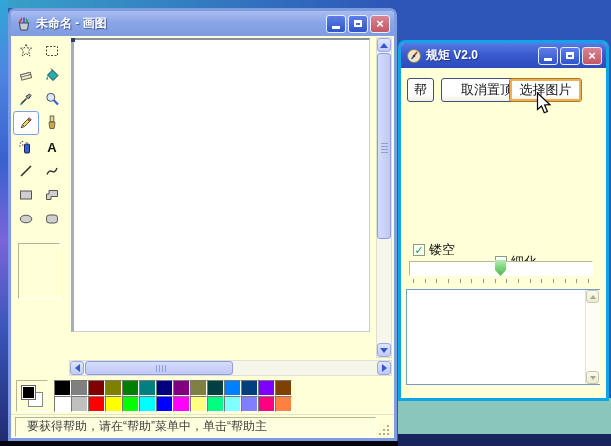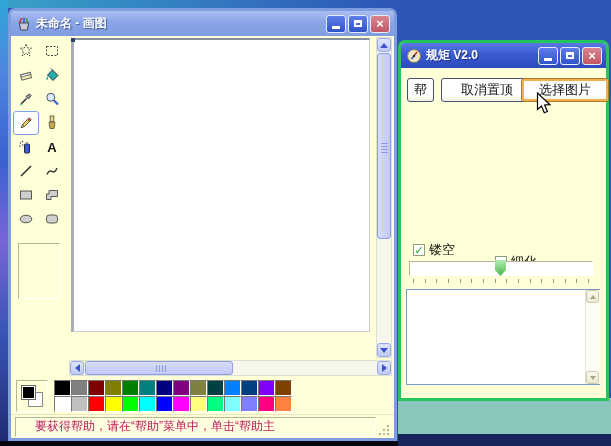--- a/index.html
+++ b/index.html
@@ -15,21 +15,21 @@
   .desk-topstrip{left:8px;top:0;width:390px;height:8px;
     background:linear-gradient(90deg,#38a0c8,#2e55b8);}
   .desk-teal{left:398px;top:398px;width:213px;height:38px;background:#8ac6bc;}
   .desk-bottom-right{left:398px;top:434px;width:213px;height:12px;background:#18245c;}
   .desk-bottom-left{left:0;top:441px;width:398px;height:5px;background:#05050f;}
 
   
   .win{position:absolute;border-radius:7px 7px 0 0;background:#FFFFD8;box-sizing:border-box;}
   .win.paint{left:8px;top:8px;width:389px;height:433px;border:3px solid #7e9ce0;z-index:1;
     display:flex;flex-direction:column;}
-  .win.guiju{left:398px;top:40px;width:211px;height:361px;border:3px solid #22c55e;z-index:2;
+  .win.guiju{left:398px;top:40px;width:211px;height:361px;border:3px solid #0ea5e9;z-index:2;
     display:flex;flex-direction:column;}
   .titlebar{height:25px;display:flex;align-items:center;gap:4px;padding:0 4px 0 5px;
     border-radius:4px 4px 0 0;flex:none;}
   .titlebar.inactive{background:linear-gradient(180deg,#aabdf1 0%,#8aa6e8 45%,#7e9ce0 100%);}
   .titlebar.active{background:linear-gradient(180deg,#5a79e4 0%,#3a5bd0 45%,#2c4bbb 100%);}
   .titlebar .title{color:#fff;font-weight:bold;font-size:12px;flex:1;
     text-shadow:1px 1px 1px rgba(20,30,90,.6);white-space:nowrap;overflow:hidden;}
   .app-icon{width:16px;height:16px;flex:none;display:inline-block;}
   .app-icon svg{width:16px;height:16px;display:block;}
   .winbtns{display:flex;gap:2px;flex:none;}
@@ -90,23 +90,23 @@
     border:1px solid;border-color:#b6b696 #ffffff #ffffff #b6b696;}
   .bg-swatch{position:absolute;left:11px;top:11px;width:13px;height:13px;border:1px solid #888;}
   .fg-swatch{position:absolute;left:4px;top:4px;width:13px;height:13px;border:1px solid #666;
     box-shadow:inset 0 0 0 1px #fff;}
   .swatches{display:grid;grid-template-columns:repeat(14,17px);grid-auto-rows:16px;}
   .swatch{width:15px;height:14px;border:1px solid;border-color:#777 #fff #fff #777;box-sizing:content-box;}
 
   
   .statusbar{height:24px;flex:none;display:flex;align-items:center;padding:2px 4px;gap:2px;
     border-top:1px solid #e6e6c4;box-sizing:border-box;}
-  .status-field{flex:1;height:18px;line-height:17px;font-size:12px;color:#be185d;
+  .status-field{flex:1;height:18px;line-height:17px;font-size:12px;color:#404040;
     border:1px solid;border-color:#b6b696 #ffffff #ffffff #b6b696;
-    padding:0 19px;white-space:nowrap;overflow:hidden;background:#FFFFE0;}
+    padding:0 11px;white-space:nowrap;overflow:hidden;background:#FFFFE0;}
   .grip{width:12px;height:12px;align-self:flex-end;position:relative;}
   .grip::before{content:"";position:absolute;right:1px;bottom:1px;width:2px;height:2px;background:#b0b090;
     box-shadow:-4px 0 0 #b0b090,0 -4px 0 #b0b090,-8px 0 0 #b0b090,0 -8px 0 #b0b090,-4px -4px 0 #b0b090;}
 
   
   .gbody{flex:1;position:relative;}
   .btn{position:absolute;top:10px;height:24px;font-size:13px;color:#111;
     background:linear-gradient(180deg,#ffffff 70%,#f0f0e0);border:1px solid #44507a;border-radius:3px;
     box-sizing:border-box;font-family:inherit;padding:0 4px;}
   .btn.focused{border:1px solid #a87c28;box-shadow:inset 0 0 0 2px #f0b050;}
@@ -364,21 +364,21 @@
         </span>
       <span class="wb close">
           <span class="glyph-close">×</span>
         </span>
     </span>
   </div>
 
   <div class="gbody">
     <button class="btn" style="left:6px;width:27px;">帮</button>
     <button class="btn" style="left:40px;width:92px;">取消置顶</button>
-    <button class="btn focused" style="left:120px;width:88px;text-align:center;">选择图片</button>
+    <button class="btn focused" style="left:108px;width:73px;text-align:center;">选择图片</button>
 
     <div class="cbrow">
       <span class="cbgroup" style="left:12px;top:0;">
         <span class="cbbox">✓</span>
         <span>镂空</span>
       </span>
       <span class="cbgroup" style="left:94px;top:12px;">
         <span class="cbbox"></span>
         <span>细化</span>
       </span>

